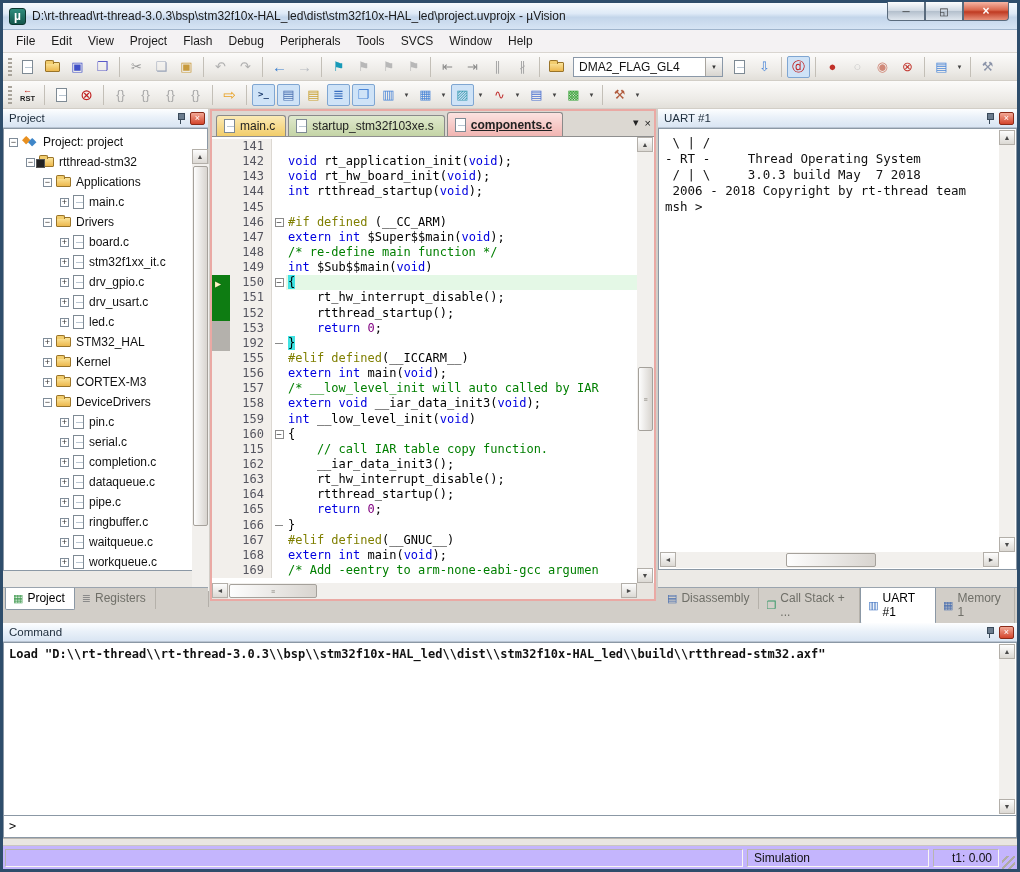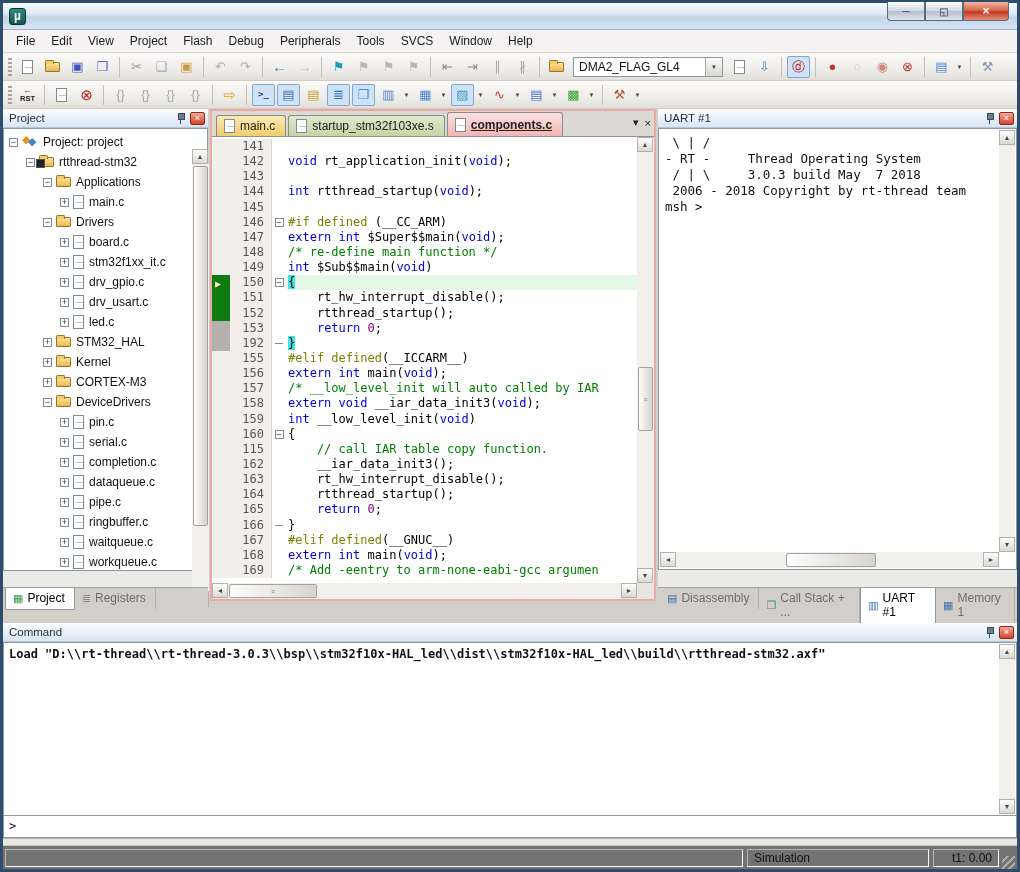--- a/index.html
+++ b/index.html
@@ -153,35 +153,36 @@
     font-size:12px; font-weight:600; padding:2px 3px; white-space:pre; overflow:hidden; }
   #cmd-vscroll { position:absolute; right:1px; top:1px; width:16px; bottom:1px; }
   #cmdprompt { position:absolute; left:0; top:193px; width:1014px; height:22px; background:#fff;
     border:1px solid #8b98a5; border-top:none; font-family:"DejaVu Sans Mono", monospace; font-size:12px; padding:3px 5px; }
   #cmdwords { position:absolute; left:0; top:215px; width:1014px; height:29px; background:#e9e6e1;
     border-top:1px solid #b8b4ae; padding:4px 4px; font-family:"DejaVu Sans Mono", monospace;
     font-size:12.5px; font-weight:bold; white-space:nowrap; overflow:hidden; }
   .cword { margin-right:7px; }
 
   
-  #statusbar { position:absolute; left:3px; top:845px; width:1014px; height:24px; background:#737373;
+  #statusbar { position:absolute; left:3px; top:845px; width:1014px; height:24px; background:#c4b5fd;
     border-top:1px solid #cac6c0; display:flex; align-items:center; padding:0 2px; }
   .scell { height:18px; border:1px solid; border-color:#b8b5b0 #f8f6f2 #f8f6f2 #b8b5b0; display:flex; align-items:center;
     font-size:12px; padding:0 6px; }
   #scell-main { flex:1; margin-right:4px; }
   #scell-sim { width:182px; margin-right:4px; }
   #scell-time { width:66px; justify-content:flex-end; }
   #grip { width:13px; height:13px; margin-left:3px; align-self:flex-end;
     background:repeating-linear-gradient(135deg,transparent 0 3px,#b0aca5 3px 5px); }
 </style>
 </head>
 <body>
 
 <div id="titlebar">
   <span id="appicon">µ</span>
+  <span id="titletext">D:\rt-thread\rt-thread-3.0.3\bsp\stm32f10x-HAL_led\dist\stm32f10x-HAL_led\project.uvprojx - µVision</span>
   <span id="winbtns">
       <span class="wbtn">─</span>
       <span class="wbtn">◱</span>
       <span class="wbtn close">×</span>
     </span>
 </div>
 
 <div id="menubar">
     <span class="menuitem">File</span>
     <span class="menuitem">Edit</span>
@@ -547,21 +548,21 @@
       </span>
       <span id="tabbtns">
       <span>▾</span>
       <span>×</span>
     </span>
   </div>
   <div id="codearea">
     <div id="codebody">
         <div class="crow"><span class="cgut"></span><span class="cnum">141</span><span class="cfold"></span><span class="ctxt"></span></div>
         <div class="crow"><span class="cgut"></span><span class="cnum">142</span><span class="cfold"></span><span class="ctxt"><span class="s-k">void</span><span class="s-t"> rt_application_init(</span><span class="s-k">void</span><span class="s-t">);</span></span></div>
-        <div class="crow"><span class="cgut"></span><span class="cnum">143</span><span class="cfold"></span></div>
+        <div class="crow"><span class="cgut"></span><span class="cnum">143</span><span class="cfold"></span><span class="ctxt"><span class="s-k">void</span><span class="s-t"> rt_hw_board_init(</span><span class="s-k">void</span><span class="s-t">);</span></span></div>
         <div class="crow"><span class="cgut"></span><span class="cnum">144</span><span class="cfold"></span><span class="ctxt"><span class="s-k">int</span><span class="s-t"> rtthread_startup(</span><span class="s-k">void</span><span class="s-t">);</span></span></div>
         <div class="crow"><span class="cgut"></span><span class="cnum">145</span><span class="cfold"></span><span class="ctxt"></span></div>
         <div class="crow"><span class="cgut"></span><span class="cnum">146</span><span class="cfold open"><i>−</i></span><span class="ctxt"><span class="s-p">#if defined </span><span class="s-t">(__CC_ARM)</span></span></div>
         <div class="crow"><span class="cgut"></span><span class="cnum">147</span><span class="cfold"></span><span class="ctxt"><span class="s-k">extern</span><span class="s-t"> </span><span class="s-k">int</span><span class="s-t"> $Super$$main(</span><span class="s-k">void</span><span class="s-t">);</span></span></div>
         <div class="crow"><span class="cgut"></span><span class="cnum">148</span><span class="cfold"></span><span class="ctxt"><span class="s-c">/* re-define main function */</span></span></div>
         <div class="crow"><span class="cgut"></span><span class="cnum">149</span><span class="cfold"></span><span class="ctxt"><span class="s-k">int</span><span class="s-t"> $Sub$$main(</span><span class="s-k">void</span><span class="s-t">)</span></span></div>
         <div class="crow cur"><span class="cgut green"><span class="parrow">▶</span></span><span class="cnum">150</span><span class="cfold open"><i>−</i></span><span class="ctxt"><span class="s-b">{</span></span></div>
         <div class="crow"><span class="cgut green"></span><span class="cnum">151</span><span class="cfold"></span><span class="ctxt"><span class="s-t">    rt_hw_interrupt_disable();</span></span></div>
         <div class="crow"><span class="cgut green"></span><span class="cnum">152</span><span class="cfold"></span><span class="ctxt"><span class="s-t">    rtthread_startup();</span></span></div>
         <div class="crow"><span class="cgut gray"></span><span class="cnum">153</span><span class="cfold"></span><span class="ctxt"><span class="s-t">    </span><span class="s-k">return</span><span class="s-t"> </span><span class="s-n">0</span><span class="s-t">;</span></span></div>

